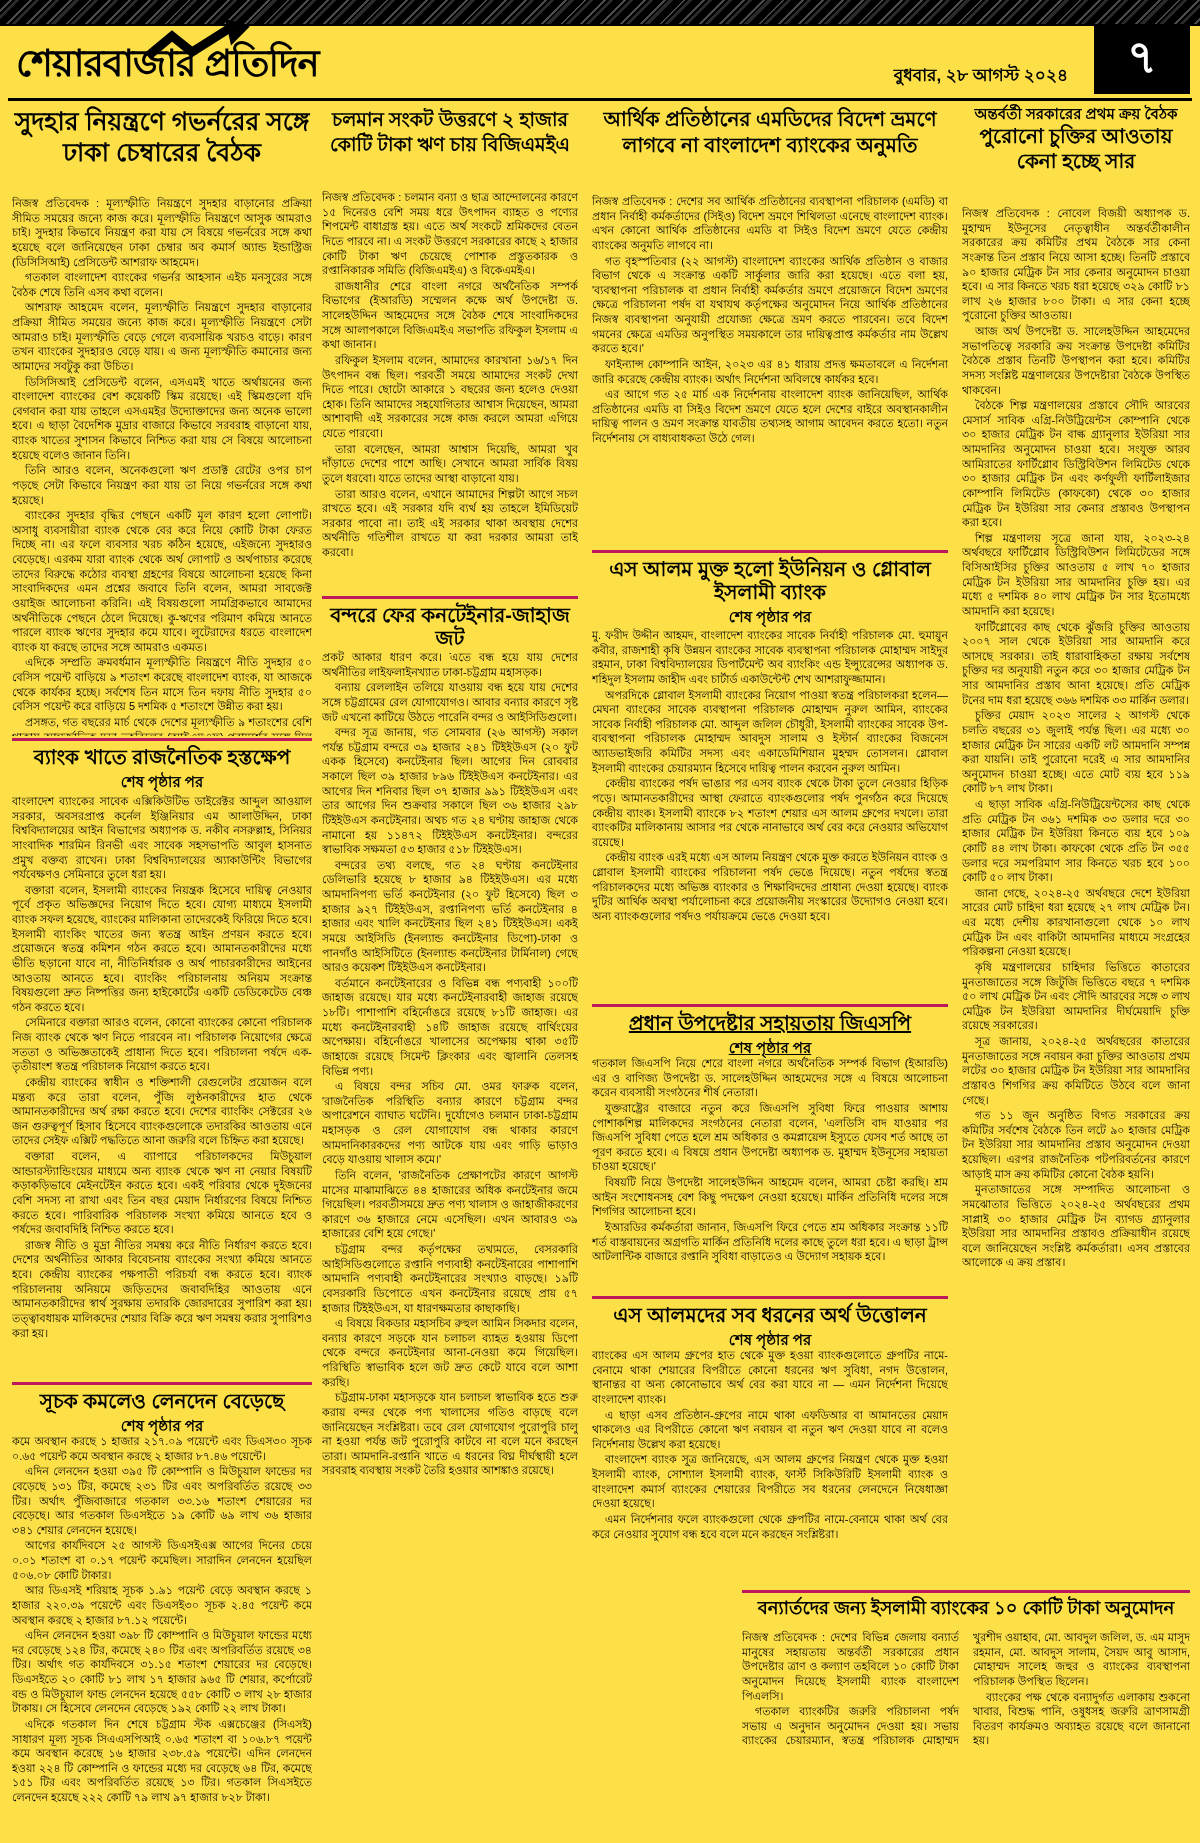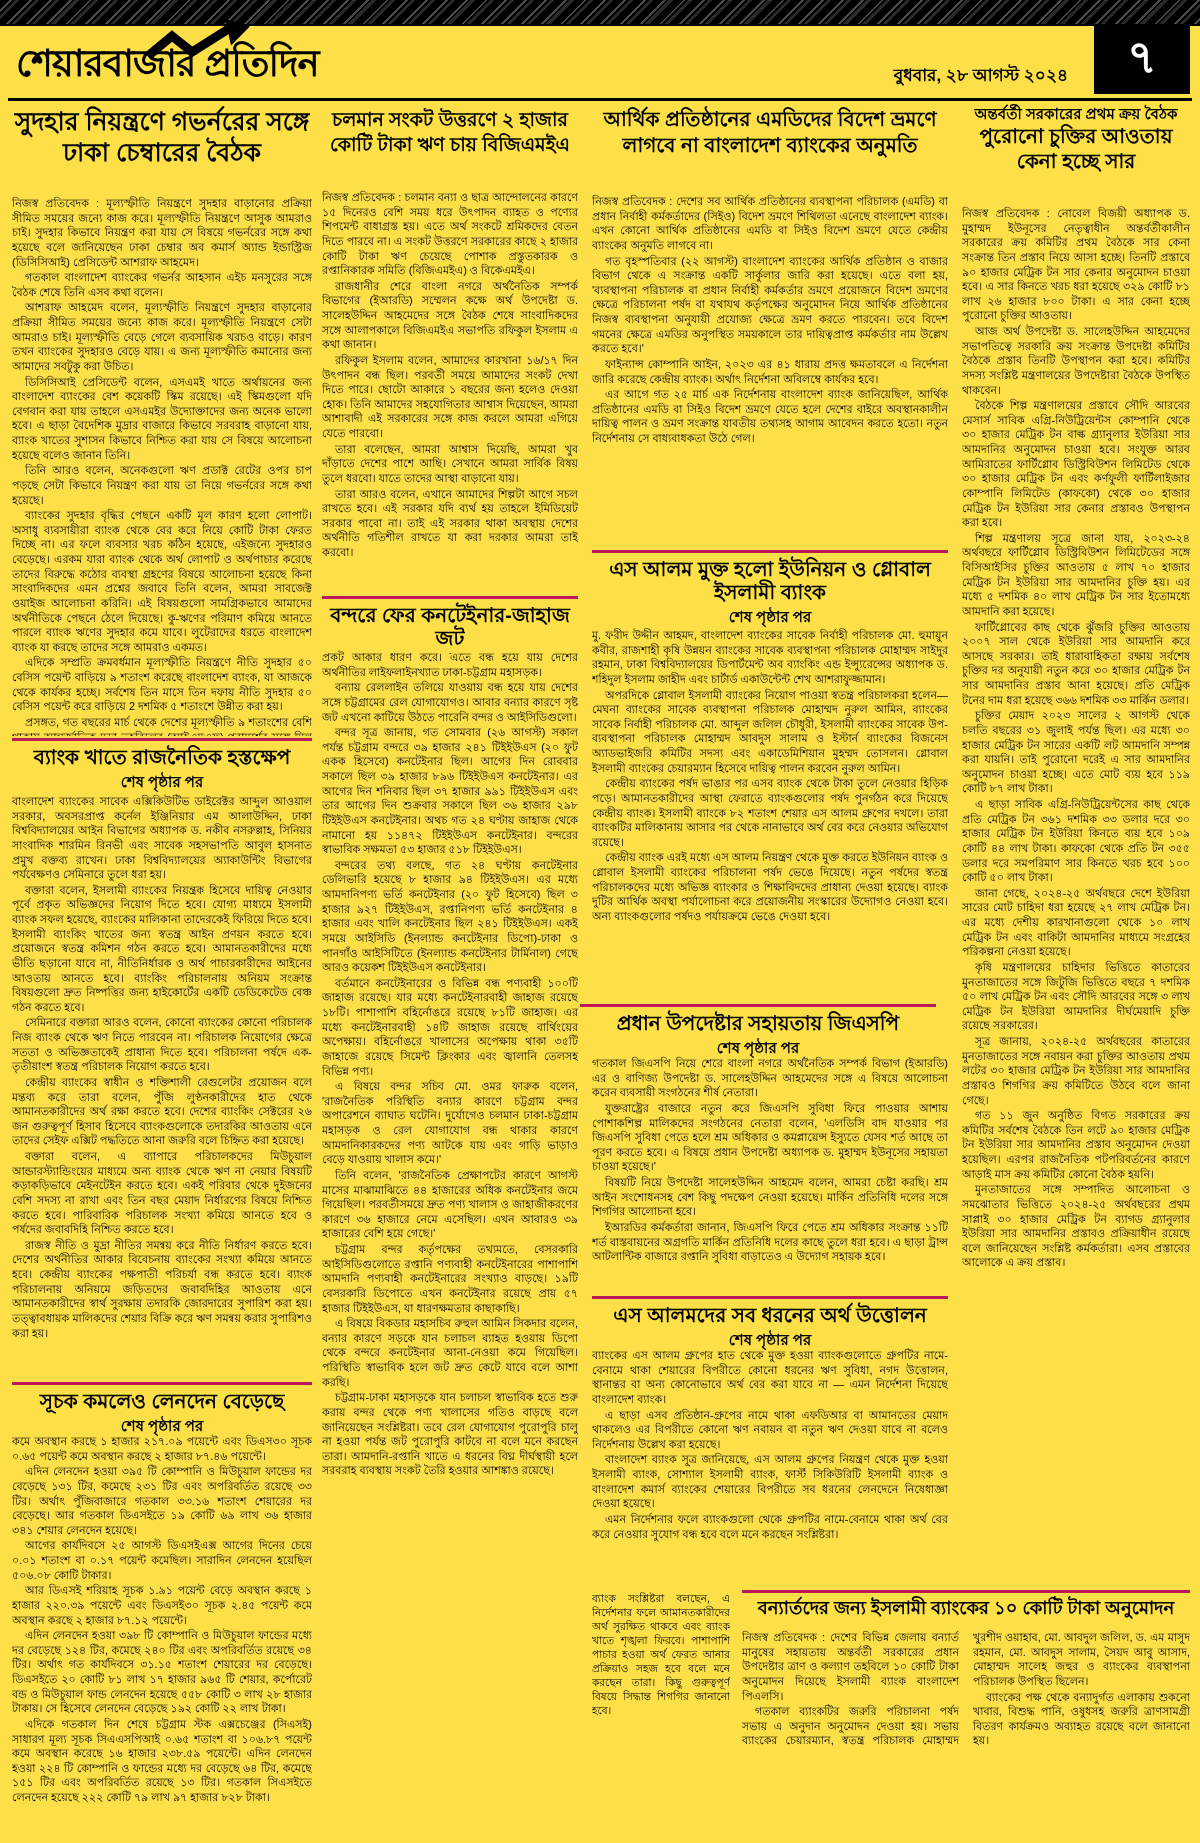--- a/index.html
+++ b/index.html
@@ -53,21 +53,21 @@
   <div class="seg" style="left:12px;top:106px;width:300px;height:86px;">
     <h1 class="h-a1">সুদহার নিয়ন্ত্রণে গভর্নরের সঙ্গে ঢাকা চেম্বারের বৈঠক</h1>
   </div>
   <div class="seg" style="left:12px;top:196px;width:300px;height:540px;">
       <p class="para lead">নিজস্ব প্রতিবেদক : মূল্যস্ফীতি নিয়ন্ত্রণে সুদহার বাড়ানোর প্রক্রিয়া সীমিত সময়ের জন্যে কাজ করে। মূল্যস্ফীতি নিয়ন্ত্রণে আসুক আমরাও চাই। সুদহার কিভাবে নিয়ন্ত্রণ করা যায় সে বিষয়ে গভর্নরের সঙ্গে কথা হয়েছে বলে জানিয়েছেন ঢাকা চেম্বার অব কমার্স অ্যান্ড ইন্ডাস্ট্রিজ (ডিসিসিআই) প্রেসিডেন্ট আশরাফ আহমেদ।</p>
       <p class="para">গতকাল বাংলাদেশ ব্যাংকের গভর্নর আহসান এইচ মনসুরের সঙ্গে বৈঠক শেষে তিনি এসব কথা বলেন।</p>
       <p class="para">আশরাফ আহমেদ বলেন, মূল্যস্ফীতি নিয়ন্ত্রণে সুদহার বাড়ানোর প্রক্রিয়া সীমিত সময়ের জন্যে কাজ করে। মূল্যস্ফীতি নিয়ন্ত্রণে সেটা আমরাও চাই। মূল্যস্ফীতি বেড়ে গেলে ব্যবসায়িক খরচও বাড়ে। কারণ তখন ব্যাংকের সুদহারও বেড়ে যায়। এ জন্য মূল্যস্ফীতি কমানোর জন্য আমাদের সবটুকু করা উচিত।</p>
       <p class="para">ডিসিসিআই প্রেসিডেন্ট বলেন, এসএমই খাতে অর্থায়নের জন্য বাংলাদেশ ব্যাংকের বেশ কয়েকটি স্কিম রয়েছে। এই স্কিমগুলো যদি বেগবান করা যায় তাহলে এসএমইর উদ্যোক্তাদের জন্য অনেক ভালো হবে। এ ছাড়া বৈদেশিক মুদ্রার বাজারে কিভাবে সরবরাহ বাড়ানো যায়, ব্যাংক খাতের সুশাসন কিভাবে নিশ্চিত করা যায় সে বিষয়ে আলোচনা হয়েছে বলেও জানান তিনি।</p>
       <p class="para">তিনি আরও বলেন, অনেকগুলো ঋণ প্রডাক্ট রেটের ওপর চাপ পড়ছে সেটা কিভাবে নিয়ন্ত্রণ করা যায় তা নিয়ে গভর্নরের সঙ্গে কথা হয়েছে।</p>
       <p class="para">ব্যাংকের সুদহার বৃদ্ধির পেছনে একটি মূল কারণ হলো লোপাট। অসাধু ব্যবসায়ীরা ব্যাংক থেকে বের করে নিয়ে কোটি টাকা ফেরত দিচ্ছে না। এর ফলে ব্যবসার খরচ কঠিন হয়েছে, এইজন্যে সুদহারও বেড়েছে। এরকম যারা ব্যাংক থেকে অর্থ লোপাট ও অর্থপাচার করেছে তাদের বিরুদ্ধে কঠোর ব্যবস্থা গ্রহণের বিষয়ে আলোচনা হয়েছে কিনা সাংবাদিকদের এমন প্রশ্নের জবাবে তিনি বলেন, আমরা সাবজেক্ট ওয়াইজ আলোচনা করিনি। এই বিষয়গুলো সামগ্রিকভাবে আমাদের অর্থনীতিকে পেছনে ঠেলে দিয়েছে। কু-ঋণের পরিমাণ কমিয়ে আনতে পারলে ব্যাংক ঋণের সুদহার কমে যাবে। লুটেরাদের ধরতে বাংলাদেশ ব্যাংক যা করছে তাদের সঙ্গে আমরাও একমত।</p>
-      <p class="para">এদিকে সম্প্রতি ক্রমবর্ধমান মূল্যস্ফীতি নিয়ন্ত্রণে নীতি সুদহার ৫০ বেসিস পয়েন্ট বাড়িয়ে ৯ শতাংশ করেছে বাংলাদেশ ব্যাংক, যা আজকে থেকে কার্যকর হচ্ছে। সর্বশেষ তিন মাসে তিন দফায় নীতি সুদহার ৫০ বেসিস পয়েন্ট করে বাড়িয়ে 2 দশমিক ৫ শতাংশে উন্নীত করা হয়।</p>
+      <p class="para">এদিকে সম্প্রতি ক্রমবর্ধমান মূল্যস্ফীতি নিয়ন্ত্রণে নীতি সুদহার ৫০ বেসিস পয়েন্ট বাড়িয়ে ৯ শতাংশ করেছে বাংলাদেশ ব্যাংক, যা আজকে থেকে কার্যকর হচ্ছে। সর্বশেষ তিন মাসে তিন দফায় নীতি সুদহার ৫০ বেসিস পয়েন্ট করে বাড়িয়ে 5 দশমিক ৫ শতাংশে উন্নীত করা হয়।</p>
       <p class="para">প্রসঙ্গত, গত বছরের মার্চ থেকে দেশের মূল্যস্ফীতি ৯ শতাংশের বেশি থাকায় আন্তর্জাতিক মুদ্রা তহবিলের (আইএমএফ) পরামর্শের সঙ্গে মিল রেখে নীতি সুদহার বাড়ানো হয়।</p>
     </div>
 
   <div class="seg sec-head" style="left:12px;top:738px;width:300px;height:52px;">
     <h2 class="h-cont">ব্যাংক খাতে রাজনৈতিক হস্তক্ষেপ</h2>
     <p class="jump">শেষ পৃষ্ঠার পর</p>
   </div>
   <div class="seg" style="left:12px;top:794px;width:300px;height:584px;">
       <p class="para lead">বাংলাদেশ ব্যাংকের সাবেক এক্সিকিউটিভ ডাইরেক্টর আব্দুল আওয়াল সরকার, অবসরপ্রাপ্ত কর্নেল ইঞ্জিনিয়ার এম আলাউদ্দিন, ঢাকা বিশ্ববিদ্যালয়ের আইন বিভাগের অধ্যাপক ড. নকীব নসরুল্লাহ, সিনিয়র সাংবাদিক শারমিন রিনভী এবং সাবেক সহসভাপতি আবুল হাসনাত প্রমুখ বক্তব্য রাখেন। ঢাকা বিশ্ববিদ্যালয়ের অ্যাকাউন্টিং বিভাগের পর্যবেক্ষণও সেমিনারে তুলে ধরা হয়।</p>
       <p class="para">বক্তারা বলেন, ইসলামী ব্যাংকের নিয়ন্ত্রক হিসেবে দায়িত্ব নেওয়ার পূর্বে প্রকৃত অভিজ্ঞদের নিয়োগ দিতে হবে। যোগ্য মাধ্যমে ইসলামী ব্যাংক সফল হয়েছে, ব্যাংকের মালিকানা তাদেরকেই ফিরিয়ে দিতে হবে। ইসলামী ব্যাংকিং খাতের জন্য স্বতন্ত্র আইন প্রণয়ন করতে হবে। প্রয়োজনে স্বতন্ত্র কমিশন গঠন করতে হবে। আমানতকারীদের মধ্যে ভীতি ছড়ানো যাবে না, নীতিনির্ধারক ও অর্থ পাচারকারীদের আইনের আওতায় আনতে হবে। ব্যাংকিং পরিচালনায় অনিয়ম সংক্রান্ত বিষয়গুলো দ্রুত নিষ্পত্তির জন্য হাইকোর্টের একটি ডেডিকেটেড বেঞ্চ গঠন করতে হবে।</p>
@@ -132,21 +132,21 @@
     <h2 class="h-cont">এস আলম মুক্ত হলো ইউনিয়ন ও গ্লোবাল ইসলামী ব্যাংক</h2>
     <p class="jump">শেষ পৃষ্ঠার পর</p>
   </div>
   <div class="seg" style="left:592px;top:628px;width:356px;height:372px;">
       <p class="para lead">মু. ফরীদ উদ্দীন আহমদ, বাংলাদেশ ব্যাংকের সাবেক নির্বাহী পরিচালক মো. হুমায়ুন কবীর, রাজশাহী কৃষি উন্নয়ন ব্যাংকের সাবেক ব্যবস্থাপনা পরিচালক মোহাম্মদ সাইদুর রহমান, ঢাকা বিশ্ববিদ্যালয়ের ডিপার্টমেন্ট অব ব্যাংকিং এন্ড ইন্স্যুরেন্সের অধ্যাপক ড. শহিদুল ইসলাম জাহীদ এবং চার্টার্ড একাউন্টেন্ট শেখ আশরাফুজ্জামান।</p>
       <p class="para">অপরদিকে গ্লোবাল ইসলামী ব্যাংকের নিয়োগ পাওয়া স্বতন্ত্র পরিচালকরা হলেন— মেঘনা ব্যাংকের সাবেক ব্যবস্থাপনা পরিচালক মোহাম্মদ নুরুল আমিন, ব্যাংকের সাবেক নির্বাহী পরিচালক মো. আব্দুল জলিল চৌধুরী, ইসলামী ব্যাংকের সাবেক উপ-ব্যবস্থাপনা পরিচালক মোহাম্মদ আবদুস সালাম ও ইস্টার্ন ব্যাংকের বিজনেস অ্যাডভাইজরি কমিটির সদস্য এবং একাডেমিশিয়ান মুহম্মদ তোসলন। গ্লোবাল ইসলামী ব্যাংকের চেয়ারম্যান হিসেবে দায়িত্ব পালন করবেন নুরুল আমিন।</p>
       <p class="para">কেন্দ্রীয় ব্যাংকের পর্ষদ ভাঙার পর এসব ব্যাংক থেকে টাকা তুলে নেওয়ার হিড়িক পড়ে। আমানতকারীদের আস্থা ফেরাতে ব্যাংকগুলোর পর্ষদ পুনর্গঠন করে দিয়েছে কেন্দ্রীয় ব্যাংক। ইসলামী ব্যাংকে ৮২ শতাংশ শেয়ার এস আলম গ্রুপের দখলে। তারা ব্যাংকটির মালিকানায় আসার পর থেকে নানাভাবে অর্থ বের করে নেওয়ার অভিযোগ রয়েছে।</p>
       <p class="para">কেন্দ্রীয় ব্যাংক এরই মধ্যে এস আলম নিয়ন্ত্রণ থেকে মুক্ত করতে ইউনিয়ন ব্যাংক ও গ্লোবাল ইসলামী ব্যাংকের পরিচালনা পর্ষদ ভেঙে দিয়েছে। নতুন পর্ষদের স্বতন্ত্র পরিচালকদের মধ্যে অভিজ্ঞ ব্যাংকার ও শিক্ষাবিদদের প্রাধান্য দেওয়া হয়েছে। ব্যাংক দুটির আর্থিক অবস্থা পর্যালোচনা করে প্রয়োজনীয় সংস্কারের উদ্যোগও নেওয়া হবে। অন্য ব্যাংকগুলোর পর্ষদও পর্যায়ক্রমে ভেঙে দেওয়া হবে।</p>
     </div>
 
-  <div class="seg sec-head" style="left:580px;top:1004px;width:356px;height:48px;">
+  <div class="seg sec-head" style="left:592px;top:1004px;width:356px;height:48px;text-decoration:underline;">
     <h2 class="h-cont">প্রধান উপদেষ্টার সহায়তায় জিএসপি</h2>
     <p class="jump">শেষ পৃষ্ঠার পর</p>
   </div>
   <div class="seg" style="left:592px;top:1056px;width:356px;height:236px;">
       <p class="para lead">গতকাল জিএসপি নিয়ে শেরে বাংলা নগরে অর্থনৈতিক সম্পর্ক বিভাগ (ইআরডি) এর ও বাণিজ্য উপদেষ্টা ড. সালেহউদ্দিন আহমেদের সঙ্গে এ বিষয়ে আলোচনা করেন ব্যবসায়ী সংগঠনের শীর্ষ নেতারা।</p>
       <p class="para">যুক্তরাষ্ট্রের বাজারে নতুন করে জিএসপি সুবিধা ফিরে পাওয়ার আশায় পোশাকশিল্প মালিকদের সংগঠনের নেতারা বলেন, 'এলডিসি বাদ যাওয়ার পর জিএসপি সুবিধা পেতে হলে শ্রম অধিকার ও কমপ্লায়েন্স ইস্যুতে যেসব শর্ত আছে তা পূরণ করতে হবে। এ বিষয়ে প্রধান উপদেষ্টা অধ্যাপক ড. মুহাম্মদ ইউনূসের সহায়তা চাওয়া হয়েছে।'</p>
       <p class="para">বিষয়টি নিয়ে উপদেষ্টা সালেহউদ্দিন আহমেদ বলেন, আমরা চেষ্টা করছি। শ্রম আইন সংশোধনসহ বেশ কিছু পদক্ষেপ নেওয়া হয়েছে। মার্কিন প্রতিনিধি দলের সঙ্গে শিগগির আলোচনা হবে।</p>
       <p class="para">ইআরডির কর্মকর্তারা জানান, জিএসপি ফিরে পেতে শ্রম অধিকার সংক্রান্ত ১১টি শর্ত বাস্তবায়নের অগ্রগতি মার্কিন প্রতিনিধি দলের কাছে তুলে ধরা হবে। এ ছাড়া ট্রান্স আটলান্টিক বাজারে রপ্তানি সুবিধা বাড়াতেও এ উদ্যোগ সহায়ক হবে।</p>
     </div>
 
@@ -154,23 +154,20 @@
     <h2 class="h-cont">এস আলমদের সব ধরনের অর্থ উত্তোলন</h2>
     <p class="jump">শেষ পৃষ্ঠার পর</p>
   </div>
   <div class="seg" style="left:592px;top:1348px;width:356px;height:238px;">
       <p class="para lead">ব্যাংকের এস আলম গ্রুপের হাত থেকে মুক্ত হওয়া ব্যাংকগুলোতে গ্রুপটির নামে-বেনামে থাকা শেয়ারের বিপরীতে কোনো ধরনের ঋণ সুবিধা, নগদ উত্তোলন, স্থানান্তর বা অন্য কোনোভাবে অর্থ বের করা যাবে না — এমন নির্দেশনা দিয়েছে বাংলাদেশ ব্যাংক।</p>
       <p class="para">এ ছাড়া এসব প্রতিষ্ঠান-গ্রুপের নামে থাকা এফডিআর বা আমানতের মেয়াদ থাকলেও এর বিপরীতে কোনো ঋণ নবায়ন বা নতুন ঋণ দেওয়া যাবে না বলেও নির্দেশনায় উল্লেখ করা হয়েছে।</p>
       <p class="para">বাংলাদেশ ব্যাংক সূ্ত্র জানিয়েছে, এস আলম গ্রুপের নিয়ন্ত্রণ থেকে মুক্ত হওয়া ইসলামী ব্যাংক, সোশ্যাল ইসলামী ব্যাংক, ফার্স্ট সিকিউরিটি ইসলামী ব্যাংক ও বাংলাদেশ কমার্স ব্যাংকের শেয়ারের বিপরীতে সব ধরনের লেনদেনে নিষেধাজ্ঞা দেওয়া হয়েছে।</p>
       <p class="para">এমন নির্দেশনার ফলে ব্যাংকগুলো থেকে গ্রুপটির নামে-বেনামে থাকা অর্থ বের করে নেওয়ার সুযোগ বন্ধ হবে বলে মনে করছেন সংশ্লিষ্টরা।</p>
     </div>
 
-  <div class="seg smallcol" style="left:592px;top:1592px;width:138px;height:244px;">
-      <p class="para lead">ব্যাংক সংশ্লিষ্টরা বলছেন, এ নির্দেশনার ফলে আমানতকারীদের অর্থ সুরক্ষিত থাকবে এবং ব্যাংক খাতে শৃঙ্খলা ফিরবে। পাশাপাশি পাচার হওয়া অর্থ ফেরত আনার প্রক্রিয়াও সহজ হবে বলে মনে করছেন তারা। কিছু গুরুত্বপূর্ণ বিষয়ে সিদ্ধান্ত শিগগির জানানো হবে।</p>
-    </div>
 
   <div class="seg" style="left:962px;top:104px;width:228px;height:98px;">
     <div class="kicker">অন্তর্বর্তী সরকারের প্রথম ক্রয় বৈঠক</div>
     <h1 class="h-a4">পুরোনো চুক্তির আওতায় কেনা হচ্ছে সার</h1>
   </div>
   <div class="seg" style="left:962px;top:206px;width:228px;height:1380px;">
       <p class="para lead">নিজস্ব প্রতিবেদক : নোবেল বিজয়ী অধ্যাপক ড. মুহাম্মদ ইউনূসের নেতৃত্বাধীন অন্তর্বর্তীকালীন সরকারের ক্রয় কমিটির প্রথম বৈঠকে সার কেনা সংক্রান্ত তিন প্রস্তাব নিয়ে আসা হচ্ছে। তিনটি প্রস্তাবে ৯০ হাজার মেট্রিক টন সার কেনার অনুমোদন চাওয়া হবে। এ সার কিনতে খরচ ধরা হয়েছে ৩২৯ কোটি ৮১ লাখ ২৬ হাজার ৮০০ টাকা। এ সার কেনা হচ্ছে পুরোনো চুক্তির আওতায়।</p>
       <p class="para">আজ অর্থ উপদেষ্টা ড. সালেহউদ্দিন আহমেদের সভাপতিত্বে সরকারি ক্রয় সংক্রান্ত উপদেষ্টা কমিটির বৈঠকে প্রস্তাব তিনটি উপস্থাপন করা হবে। কমিটির সদস্য সংশ্লিষ্ট মন্ত্রণালয়ের উপদেষ্টারা বৈঠকে উপস্থিত থাকবেন।</p>
       <p class="para">বৈঠকে শিল্প মন্ত্রণালয়ের প্রস্তাবে সৌদি আরবের মেসার্স সাবিক এগ্রি-নিউট্রিয়েন্টস কোম্পানি থেকে ৩০ হাজার মেট্রিক টন বাল্ক গ্র্যানুলার ইউরিয়া সার আমদানির অনুমোদন চাওয়া হবে। সংযুক্ত আরব আমিরাতের ফার্টিগ্লোব ডিস্ট্রিবিউশন লিমিটেড থেকে ৩০ হাজার মেট্রিক টন এবং কর্ণফুলী ফার্টিলাইজার কোম্পানি লিমিটেড (কাফকো) থেকে ৩০ হাজার মেট্রিক টন ইউরিয়া সার কেনার প্রস্তাবও উপস্থাপন করা হবে।</p>
       <p class="para">শিল্প মন্ত্রণালয় সূত্রে জানা যায়, ২০২৩-২৪ অর্থবছরে ফার্টিগ্লোব ডিস্ট্রিবিউশন লিমিটেডের সঙ্গে বিসিআইসির চুক্তির আওতায় ৫ লাখ ৭০ হাজার মেট্রিক টন ইউরিয়া সার আমদানির চুক্তি হয়। এর মধ্যে ৫ দশমিক ৪০ লাখ মেট্রিক টন সার ইতোমধ্যে আমদানি করা হয়েছে।</p>

